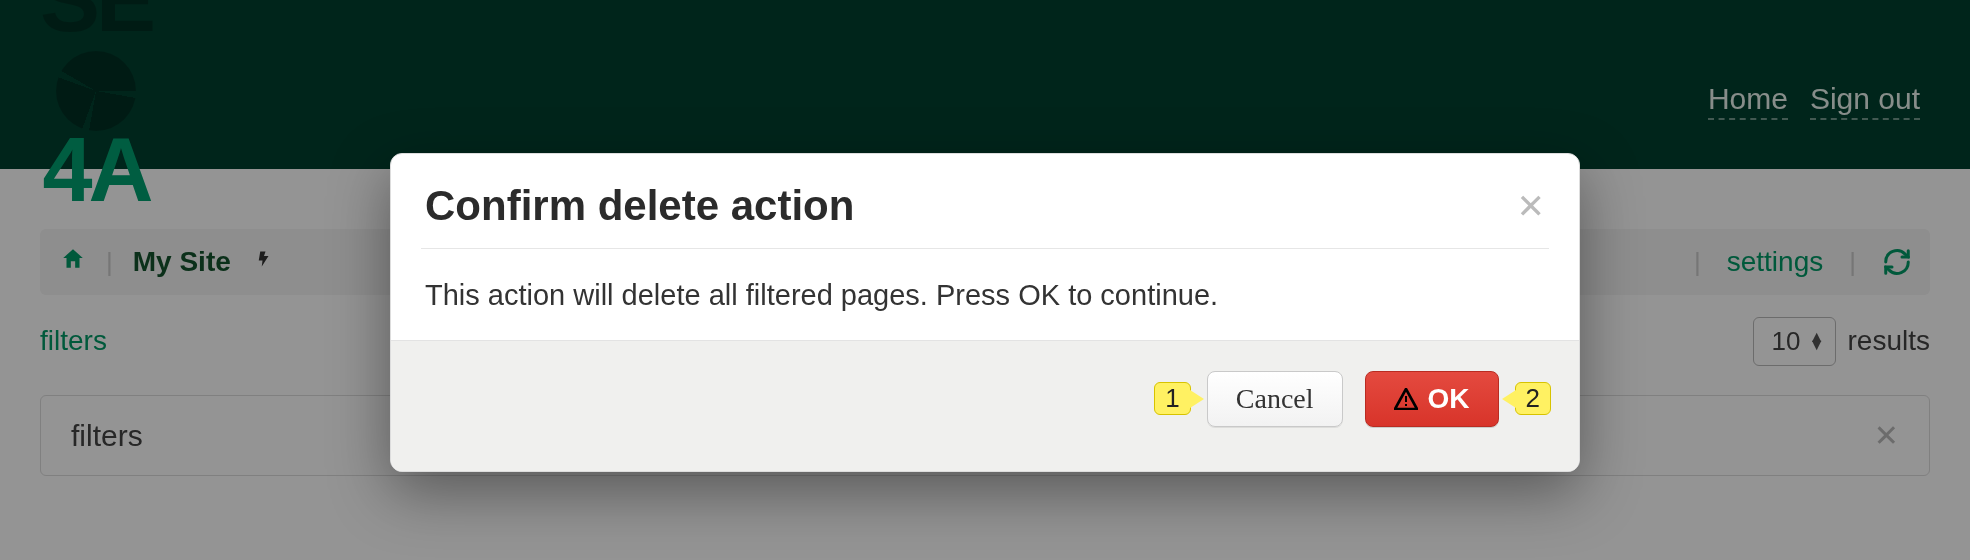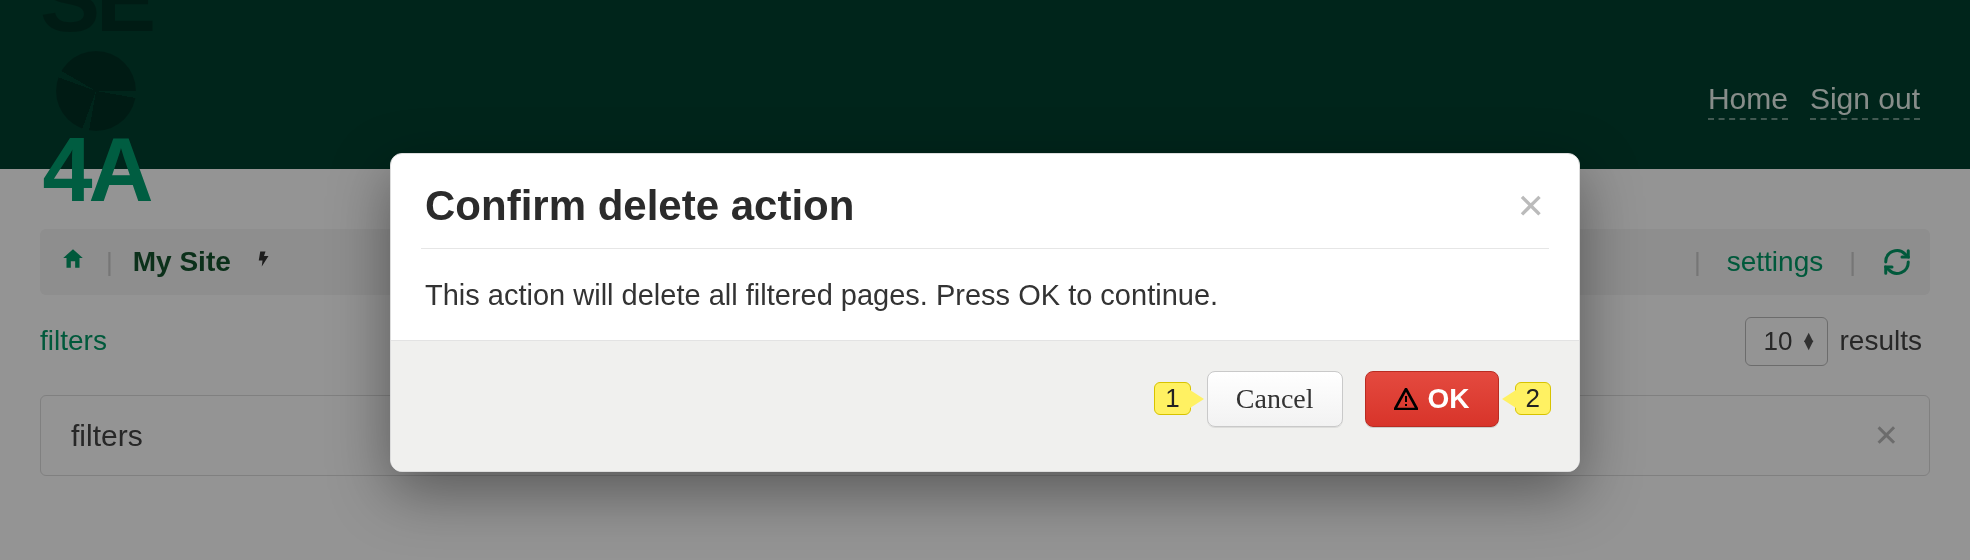--- a/index.html
+++ b/index.html
@@ -118,21 +118,21 @@
       background: rgba(0,0,0,.25);
       border-radius: 999px;
       padding: 4px 16px;
       font-size: 24px;
       font-weight: 600;
     }
     .tab-errors { font-size: 28px; color: #009966; }
 
     .results-picker {
       position: absolute;
-      right: 8px;
+      right: 0;
       display: flex;
       align-items: center;
       gap: 12px;
       font-size: 28px;
       color: #444;
     }
     .select-box {
       border: 1px solid #bbb;
       border-radius: 6px;
       padding: 8px 34px 8px 18px;

